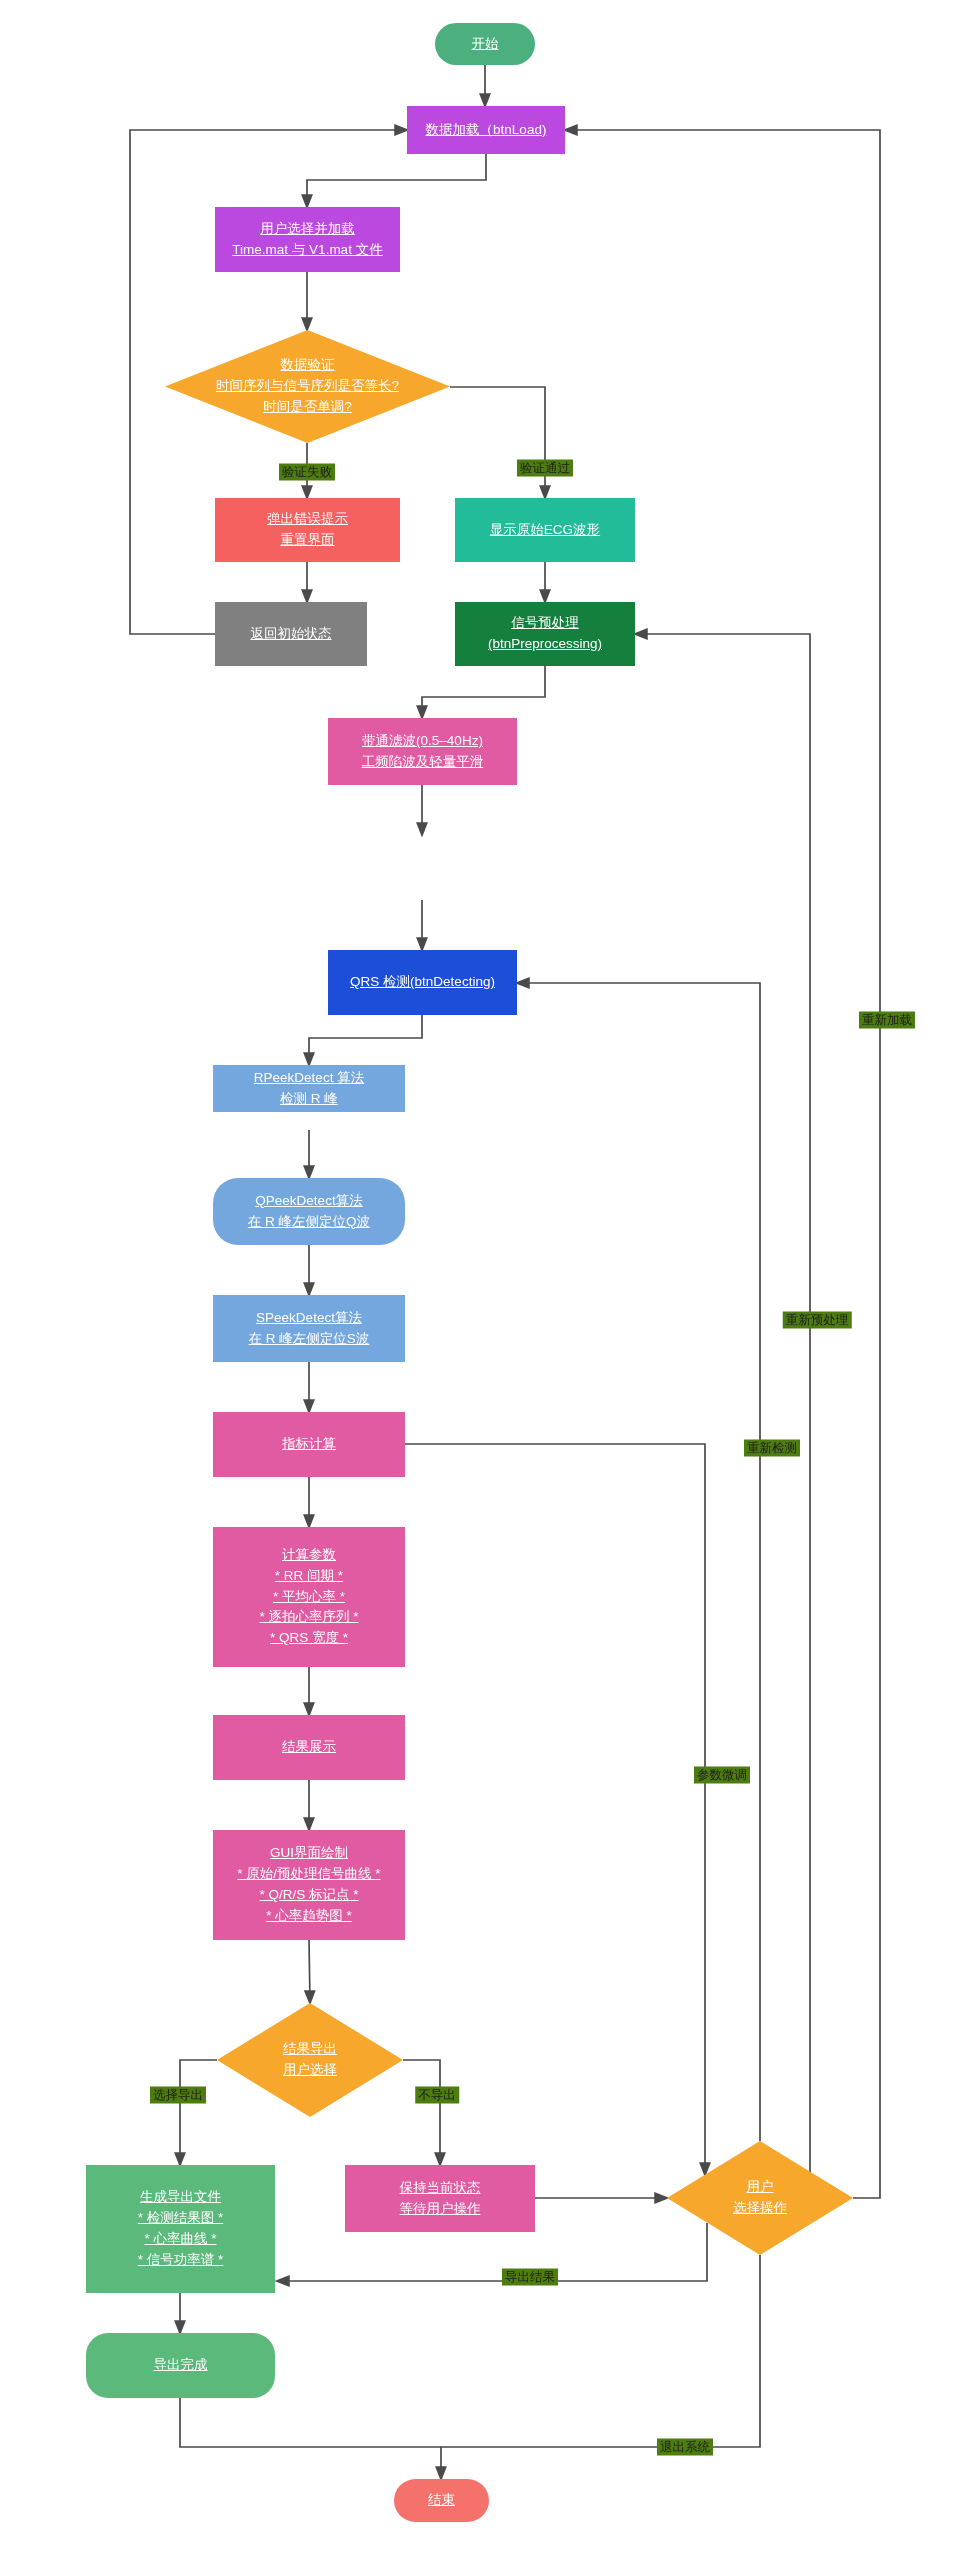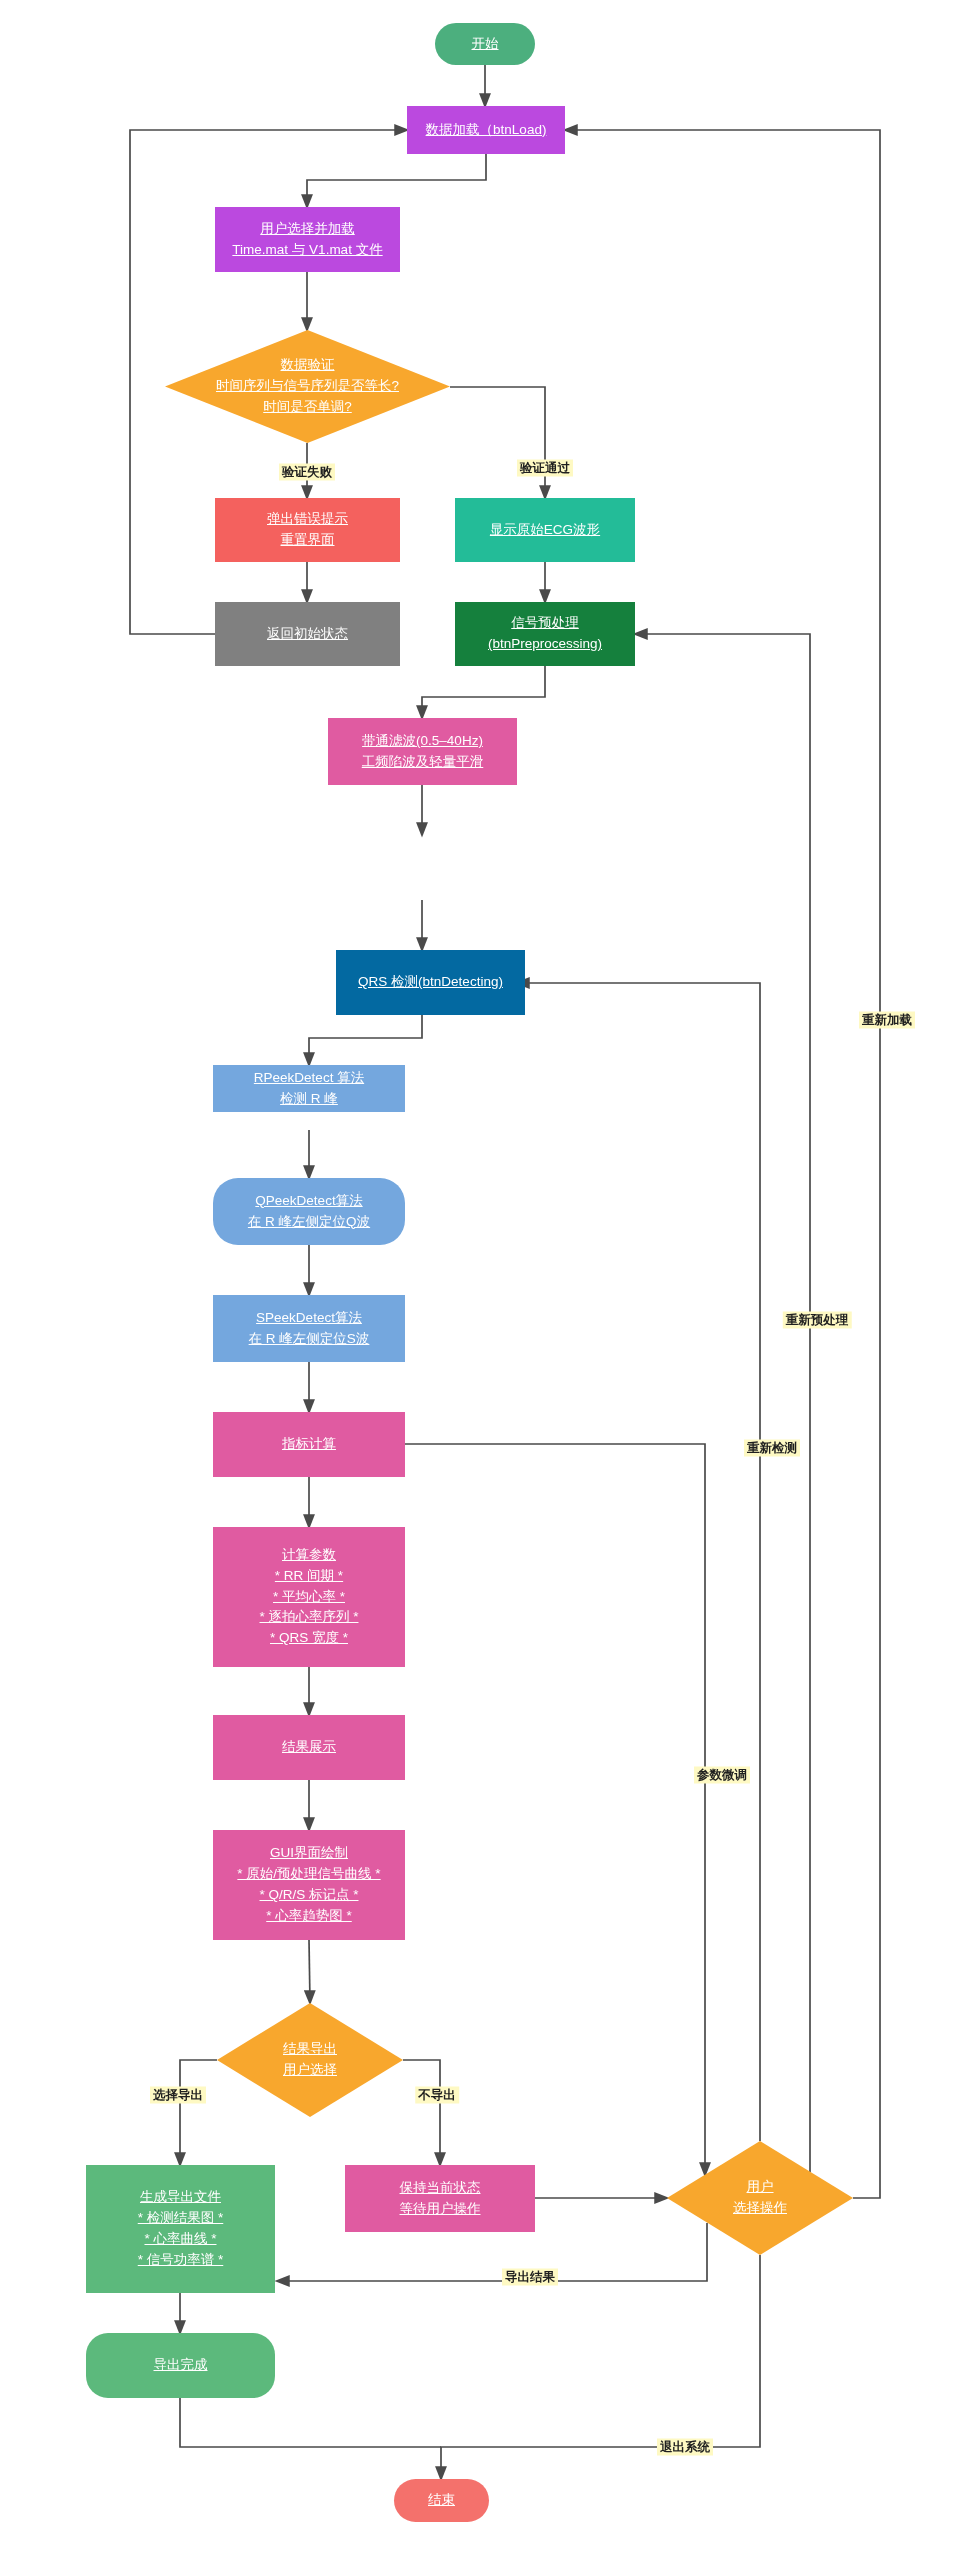--- a/index.html
+++ b/index.html
@@ -9,22 +9,22 @@
   }
   #edges{position:absolute;left:0;top:0;width:957px;height:2560px;}
   .node{
     position:absolute;display:flex;flex-direction:column;align-items:center;justify-content:center;
     color:#ffffff;font-size:13.5px;line-height:1.55;text-align:center;box-sizing:border-box;
   }
   .node.rounded{border-radius:999px;}
   .node.diamond{clip-path:polygon(50% 0,100% 50%,50% 100%,0 50%);}
   .tline{white-space:nowrap;text-decoration:underline;}
   .edge-label{
-    position:absolute;transform:translate(-50%,-50%);background:#fef9c3;
-    color:#1f1f1f;font-size:12.5px;font-weight:700;padding:0 3px;white-space:nowrap;
+    position:absolute;transform:translate(-50%,-50%);background:#4d7c0f;
+    color:#1f1f1f;font-size:12.5px;font-weight:400;padding:0 3px;white-space:nowrap;
   }
 </style>
 </head>
 <body>
 
 <div id="canvas">
   <svg id="edges" xmlns="http://www.w3.org/2000/svg" viewBox="0 0 957 2560">
       <defs>
         <marker id="arrow" markerWidth="9" markerHeight="7" refX="7.5" refY="3.5" orient="auto">
           <path d="M0,0 L9,3.5 L0,7 Z" fill="#4a4a4a"></path>
@@ -87,32 +87,32 @@
       <div class="tline">时间序列与信号序列是否等长?</div>
       <div class="tline">时间是否单调?</div>
     </div>
     <div class="node rect" style="left: 215px; top: 498px; width: 185px; height: 64px; background: rgb(244, 97, 94);">
       <div class="tline">弹出错误提示</div>
       <div class="tline">重置界面</div>
     </div>
     <div class="node rect" style="left: 455px; top: 498px; width: 180px; height: 64px; background: rgb(35, 188, 152);">
       <div class="tline">显示原始ECG波形</div>
     </div>
-    <div class="node rect" style="left: 215px; top: 602px; width: 185px; height: 64px; background: rgb(128, 128, 128);">
+    <div class="node rect" style="left: 215px; top: 602px; width: 152px; height: 64px; background: rgb(128, 128, 128);">
       <div class="tline">返回初始状态</div>
     </div>
     <div class="node rect" style="left: 455px; top: 602px; width: 180px; height: 64px; background: #15803d;">
       <div class="tline">信号预处理</div>
       <div class="tline">(btnPreprocessing)</div>
     </div>
     <div class="node rect" style="left: 328px; top: 718px; width: 189px; height: 67px; background: rgb(224, 91, 161);">
       <div class="tline">带通滤波(0.5–40Hz)</div>
       <div class="tline">工频陷波及轻量平滑</div>
     </div>
-    <div class="node rect" style="left: 336px; top: 950px; width: 189px; height: 65px; background: #0369a1;">
+    <div class="node rect" style="left: 328px; top: 950px; width: 189px; height: 65px; background: #1d4ed8;">
       <div class="tline">QRS 检测(btnDetecting)</div>
     </div>
     <div class="node rect" style="left: 213px; top: 1065px; width: 192px; height: 47px; background: rgb(116, 167, 222);">
       <div class="tline">RPeekDetect 算法</div>
       <div class="tline">检测 R 峰</div>
     </div>
     <div class="node rect" style="left: 213px; top: 1178px; width: 192px; height: 67px; background: rgb(116, 167, 222); border-radius: 25px;">
       <div class="tline">QPeekDetect算法</div>
       <div class="tline">在 R 峰左侧定位Q波</div>
     </div>

